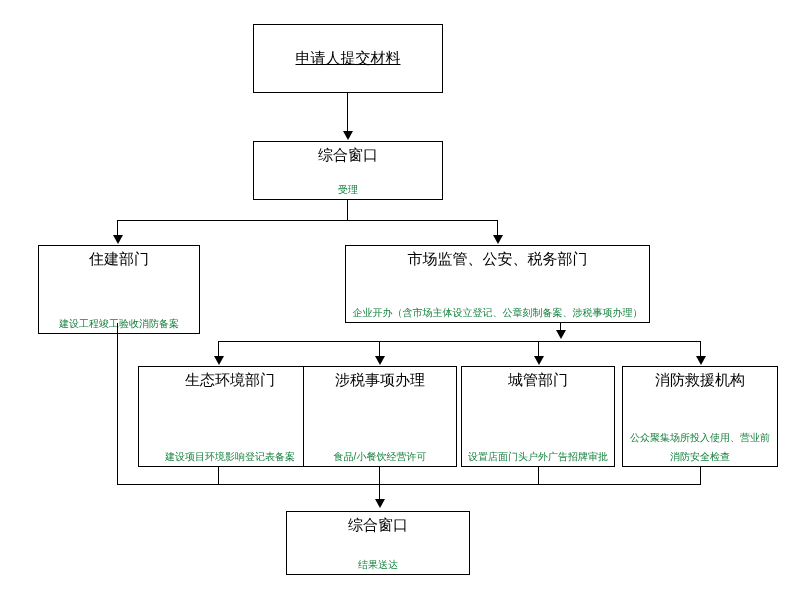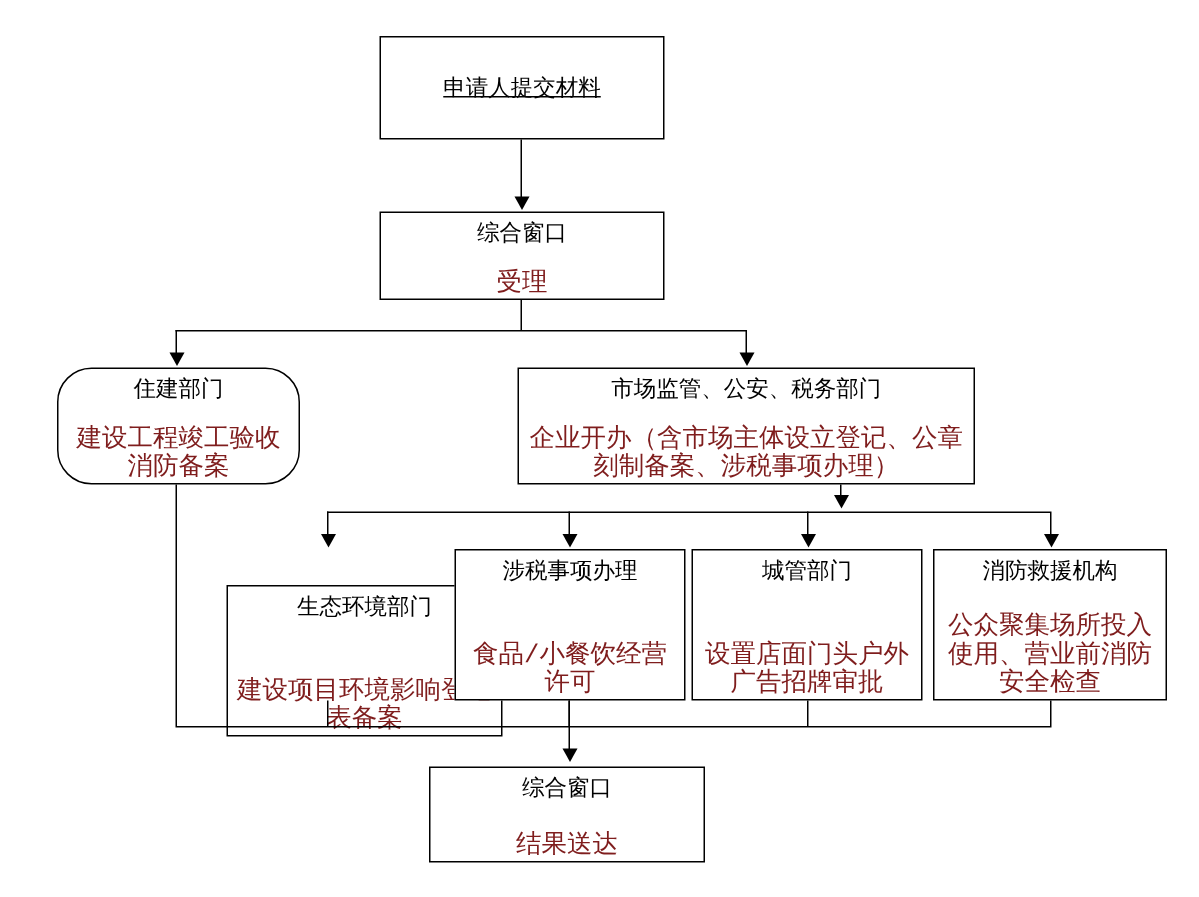--- a/index.html
+++ b/index.html
@@ -30,24 +30,24 @@
     padding-top: 4px;
   }
   .node .title {
     font-family: "DejaVu Serif", "Liberation Serif", serif;
     font-size: 15px;
     line-height: 19px;
     color: #000000;
     white-space: nowrap;
   }
   .node .desc {
-    font-family: Liberation Mono, monospace;
-    font-size: 17px;
+    font-family: Liberation Sans, sans-serif;
+    font-size: 10px;
     line-height: 19px;
-    color: #7f1d1d;
+    color: #15803d;
     padding: 0 4px;
     word-break: break-all;
   }
   .node.single .title {
     font-size: 15px;
     text-decoration: underline;
   }
   
   .ln {
     position: absolute;
@@ -81,21 +81,21 @@
     <div class="desc">受理</div>
   </div>
 
   <div class="ln lnv" style="left:347px; top:200px; height:20px;"></div>
   <div class="ln lnh" style="left:117px; top:220px; width:381px;"></div>
   <div class="ln lnv" style="left:117px; top:220px; height:17px;"></div>
   <div class="arrow" style="left:113px; top:235px;"></div>
   <div class="ln lnv" style="left:497px; top:220px; height:17px;"></div>
   <div class="arrow" style="left:493px; top:235px;"></div>
 
-  <div class="node" style="left:38px; top:245px; width:162px; height:78px;border-radius:23px;">
+  <div class="node" style="left:38px; top:245px; width:162px; height:89px;">
     <div class="title">住建部门</div>
     <div class="desc">建设工程竣工验收消防备案</div>
   </div>
 
   <div class="node" style="left:345px; top:245px; width:305px; height:78px;">
     <div class="title">市场监管、公安、税务部门</div>
     <div class="desc">企业开办（含市场主体设立登记、公章刻制备案、涉税事项办理）</div>
   </div>
 
   <div class="ln lnv" style="left:560px; top:323px; height:10px;"></div>
@@ -104,21 +104,21 @@
   <div class="ln lnh" style="left:218px; top:341px; width:482px;"></div>
   <div class="ln lnv" style="left:218px; top:341px; height:17px;"></div>
   <div class="arrow" style="left:214px; top:356px;"></div>
   <div class="ln lnv" style="left:379px; top:341px; height:17px;"></div>
   <div class="arrow" style="left:375px; top:356px;"></div>
   <div class="ln lnv" style="left:538px; top:341px; height:17px;"></div>
   <div class="arrow" style="left:534px; top:356px;"></div>
   <div class="ln lnv" style="left:700px; top:341px; height:17px;"></div>
   <div class="arrow" style="left:696px; top:356px;"></div>
 
-  <div class="node" style="left:151px; top:366px; width:184px; height:101px;margin-top:24px;">
+  <div class="node" style="left:138px; top:366px; width:184px; height:101px;">
     <div class="title">生态环境部门</div>
     <div class="desc">建设项目环境影响登记表备案</div>
   </div>
 
   <div class="node" style="left:303px; top:366px; width:154px; height:101px;">
     <div class="title">涉税事项办理</div>
     <div class="desc">食品/小餐饮经营许可</div>
   </div>
 
   <div class="node" style="left:461px; top:366px; width:154px; height:101px;">

